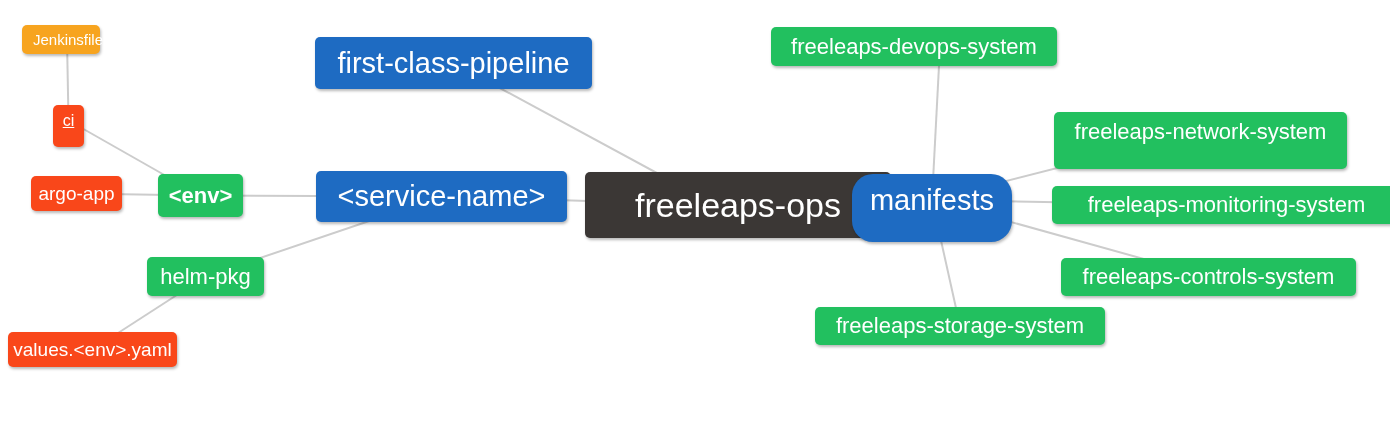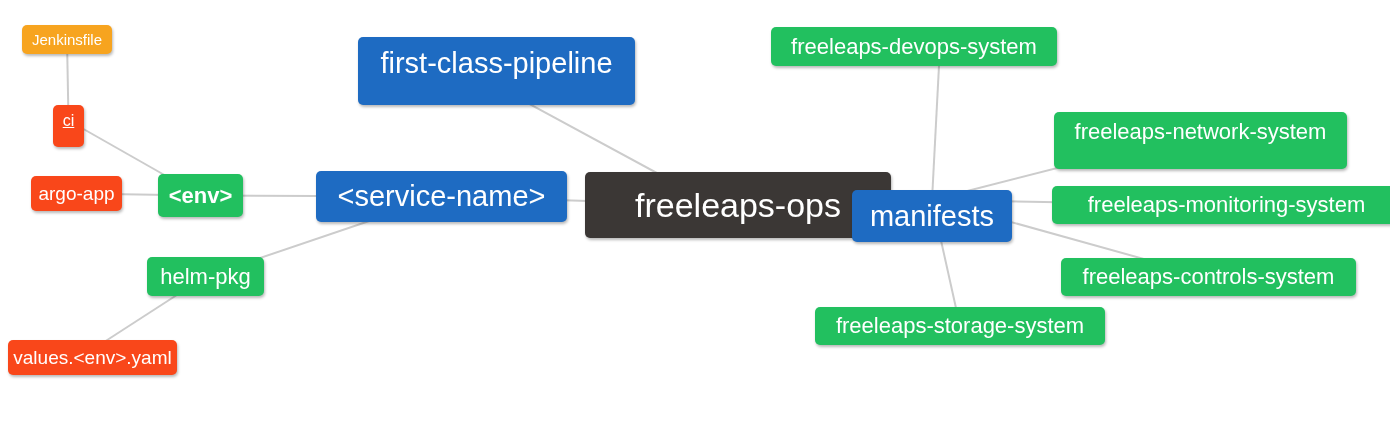--- a/index.html
+++ b/index.html
@@ -45,29 +45,29 @@
       <line x1="441.5" y1="196.5" x2="716" y2="205" stroke="#cccccc" stroke-width="2"></line>
       <line x1="453.5" y1="63" x2="716" y2="205" stroke="#cccccc" stroke-width="2"></line>
       <line x1="716" y1="205" x2="932" y2="200" stroke="#cccccc" stroke-width="2"></line>
       <line x1="932" y1="200" x2="940" y2="46.5" stroke="#cccccc" stroke-width="2"></line>
       <line x1="932" y1="200" x2="1200.5" y2="131.5" stroke="#cccccc" stroke-width="2"></line>
       <line x1="932" y1="200" x2="1212.5" y2="205" stroke="#cccccc" stroke-width="2"></line>
       <line x1="932" y1="200" x2="1208.5" y2="277" stroke="#cccccc" stroke-width="2"></line>
       <line x1="932" y1="200" x2="960" y2="326" stroke="#cccccc" stroke-width="2"></line>
     </svg>
   <div id="nodes">
-      <div class="node" style="left: 22px; top: 25px; width: 90px; height: 29px; line-height: 29px; font-size: 15px; background: rgb(247, 164, 31);">Jenkinsfile</div>
+      <div class="node" style="left: 22px; top: 25px; width: 67px; height: 29px; line-height: 29px; font-size: 15px; background: rgb(247, 164, 31); padding-left: 11px;">Jenkinsfile</div>
       <div class="node" style="left: 53px; top: 105px; width: 31px; height: 42px; line-height: 31px; font-size: 16px; background: rgb(249, 71, 26); text-decoration: underline;">ci</div>
       <div class="node" style="left: 31px; top: 176px; width: 91px; height: 35px; line-height: 35px; font-size: 19px; background: rgb(249, 71, 26);">argo-app</div>
       <div class="node" style="left: 158px; top: 174px; width: 85px; height: 43px; line-height: 43px; font-size: 22px; background: rgb(34, 192, 95); font-weight: bold;">&lt;env&gt;</div>
       <div class="node" style="left: 147px; top: 257px; width: 117px; height: 39px; line-height: 39px; font-size: 22px; background: rgb(34, 192, 95);">helm-pkg</div>
-      <div class="node" style="left: 8px; top: 340px; width: 169px; height: 35px; line-height: 35px; font-size: 19px; background: rgb(249, 71, 26);">values.&lt;env&gt;.yaml</div>
-      <div class="node" style="left: 315px; top: 37px; width: 277px; height: 68px; line-height: 52px; font-size: 29px; background: rgb(30, 107, 194); margin-left: 43px;">first-class-pipeline</div>
+      <div class="node" style="left: 8px; top: 332px; width: 169px; height: 35px; line-height: 35px; font-size: 19px; background: rgb(249, 71, 26);">values.&lt;env&gt;.yaml</div>
+      <div class="node" style="left: 315px; top: 37px; width: 277px; height: 52px; line-height: 52px; font-size: 29px; background: rgb(30, 107, 194);">first-class-pipeline</div>
       <div class="node" style="left: 316px; top: 171px; width: 251px; height: 51px; line-height: 51px; font-size: 29px; background: rgb(30, 107, 194);">&lt;service-name&gt;</div>
       <div class="node" style="left: 585px; top: 172px; width: 306px; height: 66px; line-height: 66px; font-size: 34px; background: rgb(59, 55, 53);">freeleaps-ops</div>
-      <div class="node" style="left: 852px; top: 190px; width: 160px; height: 52px; line-height: 52px; font-size: 29px; background: rgb(30, 107, 194);">manifests</div>
+      <div class="node" style="left: 852px; top: 174px; width: 160px; height: 68px; line-height: 52px; font-size: 29px; background: rgb(30, 107, 194); border-radius: 21px;">manifests</div>
       <div class="node" style="left: 771px; top: 27px; width: 286px; height: 39px; line-height: 39px; font-size: 22px; background: rgb(34, 192, 95);">freeleaps-devops-system</div>
       <div class="node" style="left: 1054px; top: 112px; width: 293px; height: 57px; line-height: 39px; font-size: 22px; background: rgb(34, 192, 95);">freeleaps-network-system</div>
       <div class="node" style="left: 1052px; top: 186px; width: 349px; height: 38px; line-height: 38px; font-size: 22px; background: rgb(34, 192, 95);">freeleaps-monitoring-system</div>
       <div class="node" style="left: 1061px; top: 258px; width: 295px; height: 38px; line-height: 38px; font-size: 22px; background: rgb(34, 192, 95);">freeleaps-controls-system</div>
       <div class="node" style="left: 815px; top: 307px; width: 290px; height: 38px; line-height: 38px; font-size: 22px; background: rgb(34, 192, 95);">freeleaps-storage-system</div>
     </div>
 </div>
 
 </body></html>

